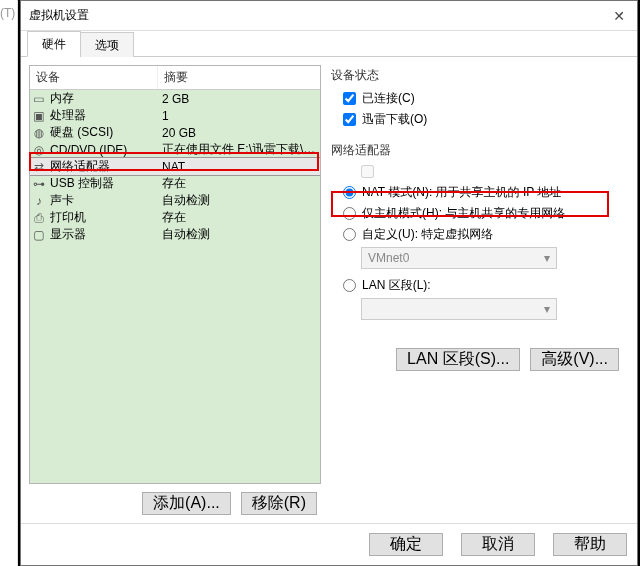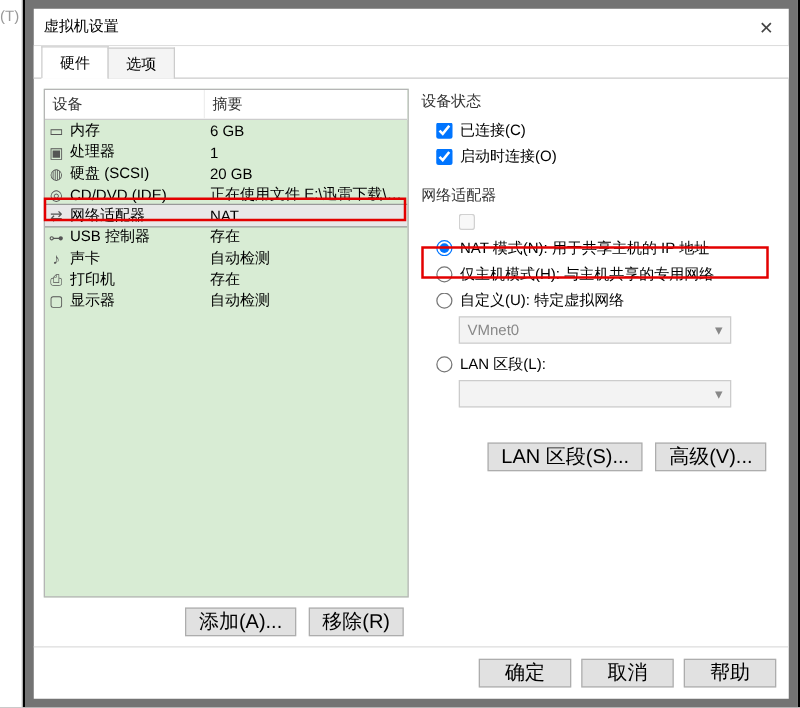--- a/index.html
+++ b/index.html
@@ -27,21 +27,21 @@
     font-size: 12px;
     padding-top: 6px;
     text-align: right;
     padding-right: 2px;
   }
   .dialog {
     position: absolute;
     left: 20px; top: 0;
     width: 618px; height: 566px;
     background: #fff;
-    border: 7px solid #737373;
+    border: 1px solid #737373;
     display: flex;
     flex-direction: column;
   }
   .titlebar {
     height: 30px;
     display: flex;
     align-items: center;
     padding: 0 8px;
     border-bottom: 1px solid #ddd;
   }
@@ -140,21 +140,21 @@
   .group-title { color: #333; margin-bottom: 6px; }
   .chk, .rad {
     display: flex; align-items: center; gap: 6px;
     margin: 4px 0 4px 12px;
     font-size: 12px;
   }
   .chk input, .rad input { margin: 0; }
   .rad.sub { margin-left: 30px; color: #888; }
   .sel {
     margin-left: 30px;
-    width: 218px;
+    width: 196px;
     height: 22px;
     border: 1px solid #ccc;
     background: #f3f3f3;
     color: #888;
     padding: 0 6px;
     display: flex; align-items: center; justify-content: space-between;
     margin-top: 4px; margin-bottom: 8px;
   }
   .right-btns {
     display: flex;
@@ -162,21 +162,21 @@
     gap: 10px;
     padding-right: 4px;
     margin-top: 28px;
   }
   .footer {
     height: 42px;
     border-top: 1px solid #ddd;
     display: flex;
     justify-content: flex-end;
     align-items: center;
-    gap: 8px;
+    gap: 18px;
     padding-right: 10px;
   }
 </style>
 </head>
 <body>
 
 <div class="outer-bg"></div>
 <div class="left-strip">
   <span>(T)</span>
 </div>
@@ -198,21 +198,21 @@
     <div class="left-panel" style="position:relative;">
       <div class="device-list">
         <div class="list-header">
           <div class="col-dev">设备</div>
           <div class="col-sum">摘要</div>
         </div>
         <div class="rows" id="device-rows">
             <div class="row">
               <span class="icon-cell">▭</span>
               <span class="dev">内存</span>
-              <span class="sum">6 GB</span>
+              <span class="sum">2 GB</span>
             </div>
             <div class="row">
               <span class="icon-cell">▣</span>
               <span class="dev">处理器</span>
               <span class="sum">1</span>
             </div>
             <div class="row">
               <span class="icon-cell">◍</span>
               <span class="dev">硬盘 (SCSI)</span>
               <span class="sum">20 GB</span>
@@ -260,21 +260,21 @@
 
     <div class="right-panel" style="position:relative;">
       <div class="group">
         <div class="group-title">设备状态</div>
         <label class="chk">
           <input type="checkbox" checked="" style="">
           <span>已连接(C)</span>
         </label>
         <label class="chk">
           <input type="checkbox" checked="" style="">
-          <span>启动时连接(O)</span>
+          <span>迅雷下载(O)</span>
         </label>
       </div>
 
       <div class="group">
         <div class="group-title">网络适配器</div>
 
         <label class="chk rad sub">
           <input type="checkbox" disabled="" style="">
         </label>
 

